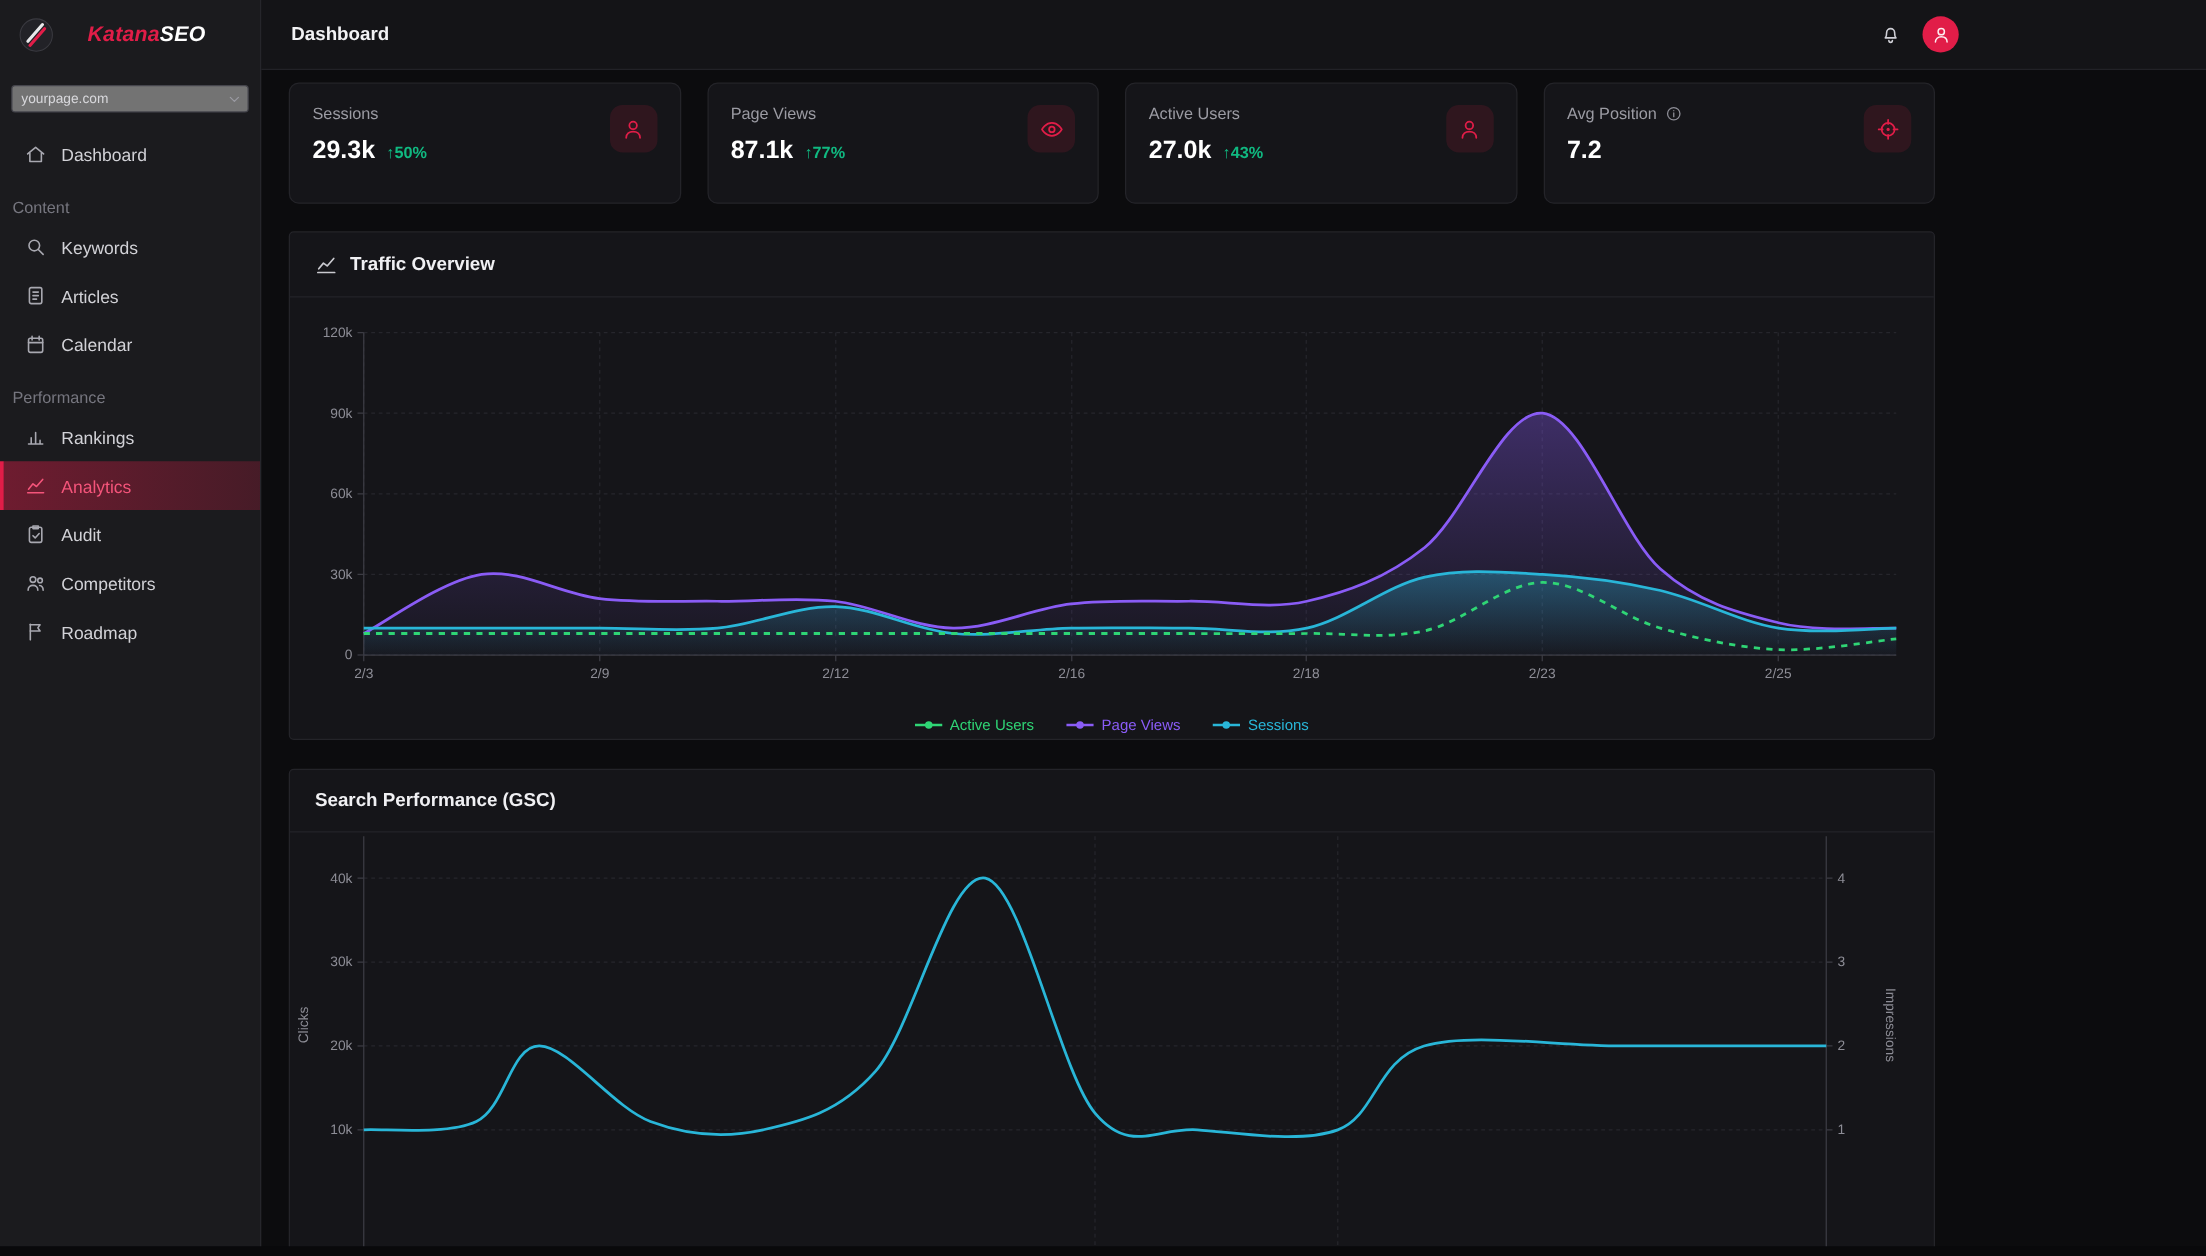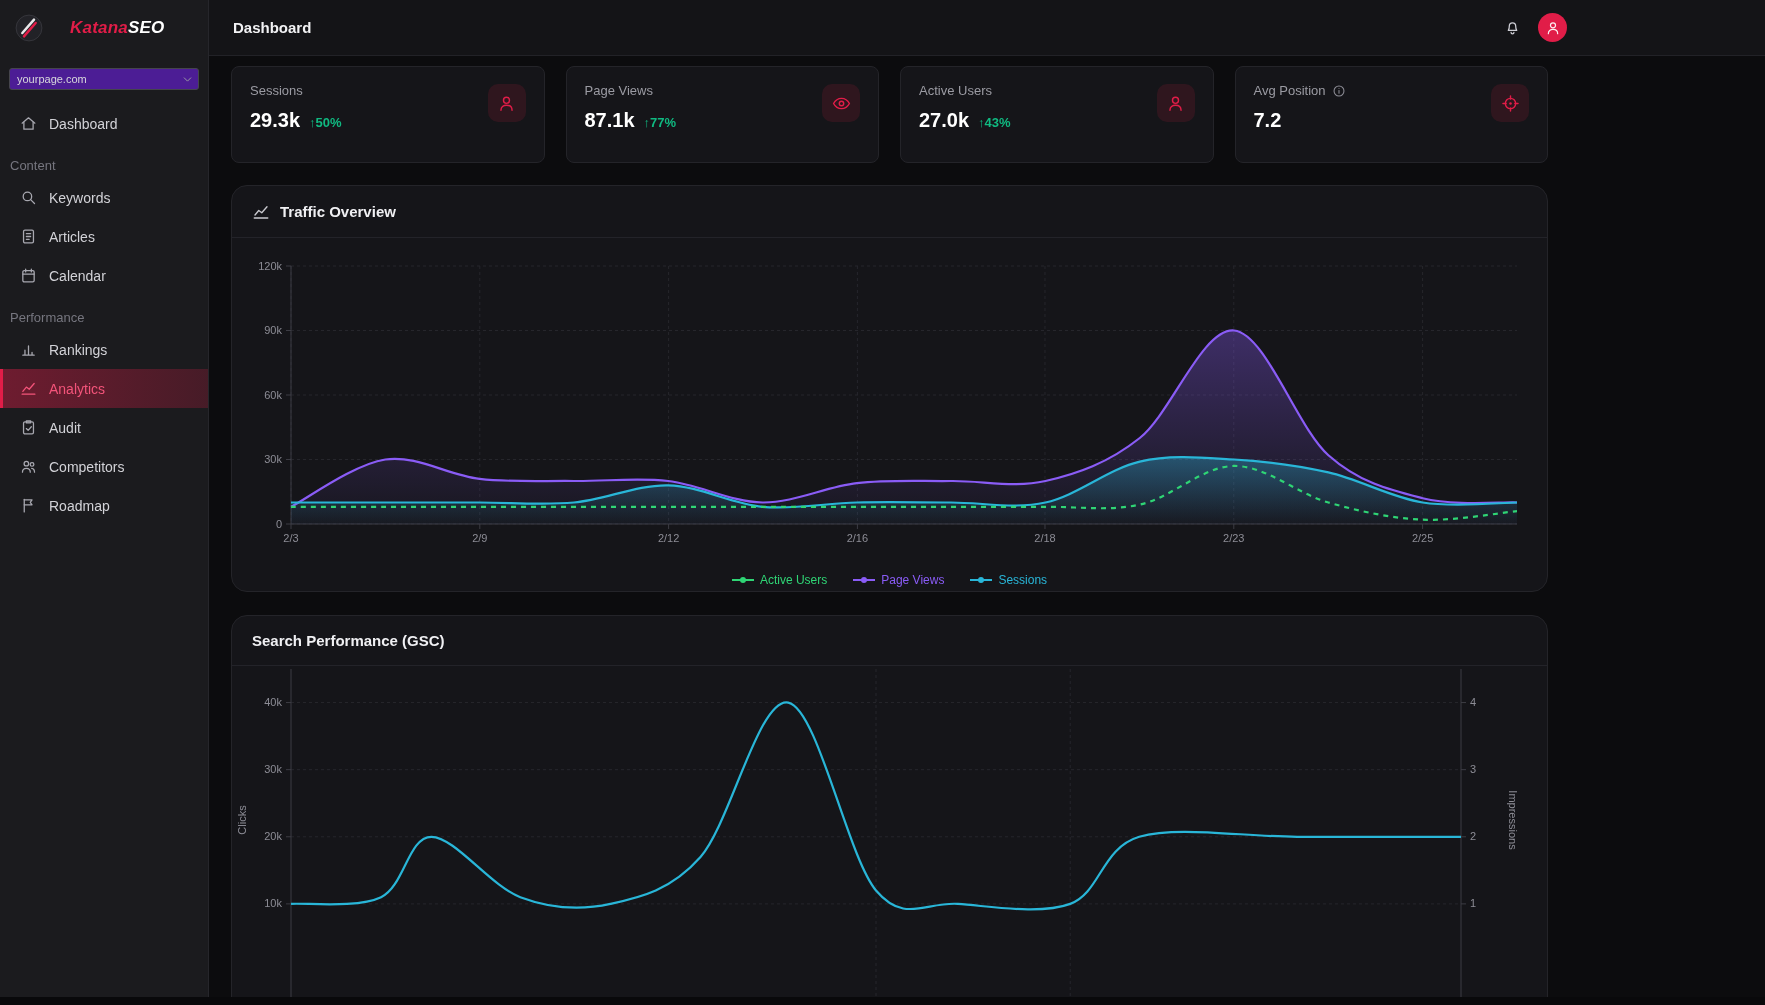--- a/index.html
+++ b/index.html
@@ -9,21 +9,21 @@
   
   .sidebar { position:absolute; left:0; top:0; width:209px; height:100%;
     background:#1b1b1e; border-right:1px solid #26262b; z-index:5; }
   .logo-row { display:flex; align-items:center; gap:26px; height:56px; padding:0 14px; }
   .logo-mark { width:30px; height:30px; flex:0 0 auto; }
   .brand { font-size:17px; font-weight:bold; font-style:italic; letter-spacing:.2px; }
   .brand-k { color:#e11d48; }
   .brand-seo { color:#ffffff; }
   .domain-wrap { position:relative; margin:12px 9px 14px 9px; }
   .domain-wrap select { width:100%; appearance:none; -webkit-appearance:none;
-    background:#4c1d95; color:#d8d8dc; border:1px solid #45454c; border-radius:3px;
+    background:#737373; color:#d8d8dc; border:1px solid #45454c; border-radius:3px;
     font-size:11px; padding:4px 20px 4px 7px; font-family:"Liberation Sans",sans-serif; }
   .domain-wrap .chev { position:absolute; right:5px; top:5px; width:13px; height:13px; color:#9a9aa2; pointer-events:none; }
   .section-label { padding:15px 0 5px 10px; font-size:13px; color:#76767f; }
   .nav-item { display:flex; align-items:center; gap:12px; height:39px; padding-left:20px;
     font-size:14px; color:#d2d2d7; cursor:pointer; }
   .nav-item .ico { color:#a8a8b0; }
   .nav-item.active { background:linear-gradient(90deg, rgba(225,29,72,.42), rgba(225,29,72,.22));
     border-left:3px solid #e11d48; padding-left:17px; color:#f4547a; }
   .nav-item.active .ico { color:#f4547a; }
 
@@ -47,21 +47,21 @@
     border-radius:8px; padding:16px 18px; }
   .stat-label { font-size:13px; color:#9b9ba3; margin-bottom:11px; display:flex; align-items:center; gap:6px; }
   .stat-label .ico { width:14px; height:14px; color:#8d8d96; }
   .stat-value-row { display:flex; align-items:baseline; gap:9px; }
   .stat-value { font-size:20px; font-weight:600; color:#ffffff; }
   .stat-delta { font-size:13px; color:#10b981; font-weight:600; }
   .stat-icon { position:absolute; top:17px; right:18px; width:38px; height:38px; border-radius:10px;
     background:rgba(225,29,72,.13); color:#e11d48; display:flex; align-items:center; justify-content:center; }
   .stat-icon .ico { width:19px; height:19px; }
 
-  .panel { background:#151519; border:1px solid #242429; border-radius:16px; margin-bottom:23px; }
+  .panel { background:#151519; border:1px solid #242429; border-radius:4px; margin-bottom:23px; }
   .card-head { height:52px; display:flex; align-items:center; gap:10px; padding:0 20px;
     border-bottom:1px solid #232329; font-size:15px; font-weight:600; color:#f0f0f3; }
   .card-head .ico { width:18px; height:18px; color:#c9c9cf; }
   .card-head.slim { height:50px;align-items:center; }
 
   .chart-box { width:100%; position:relative; }
   #c0 { height:330px; }
   #c1 { height:380px; }
   svg { font-family:"Liberation Sans", sans-serif; }
   .gl { stroke:#26262c; stroke-dasharray:3 3; stroke-width:1; }

